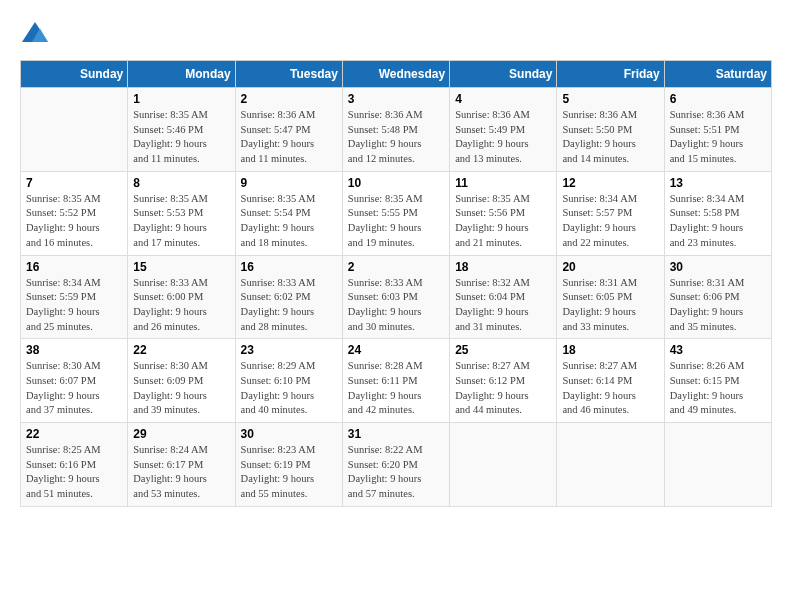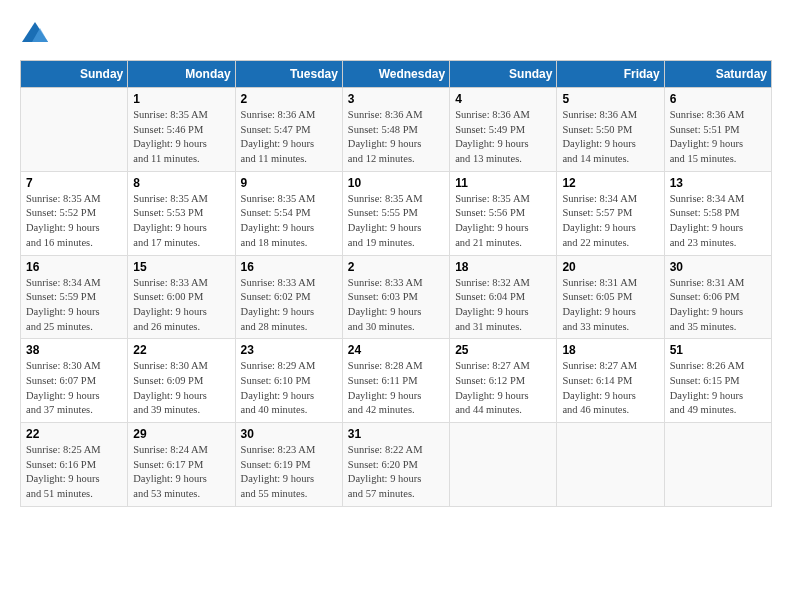--- a/index.html
+++ b/index.html
@@ -223,21 +223,21 @@
         </td>
         <td>
           <span class="day-num">25</span>
           <div class="day-info">Sunrise: 8:27 AM<br>Sunset: 6:12 PM<br>Daylight: 9 hours<br>and 44 minutes.</div>
         </td>
         <td>
           <span class="day-num">18</span>
           <div class="day-info">Sunrise: 8:27 AM<br>Sunset: 6:14 PM<br>Daylight: 9 hours<br>and 46 minutes.</div>
         </td>
         <td>
-          <span class="day-num">51</span>
+          <span class="day-num">43</span>
           <div class="day-info">Sunrise: 8:26 AM<br>Sunset: 6:15 PM<br>Daylight: 9 hours<br>and 49 minutes.</div>
         </td>
       </tr>
       <tr>
         <td>
           <span class="day-num">22</span>
           <div class="day-info">Sunrise: 8:25 AM<br>Sunset: 6:16 PM<br>Daylight: 9 hours<br>and 51 minutes.</div>
         </td>
         <td>
           <span class="day-num">29</span>

